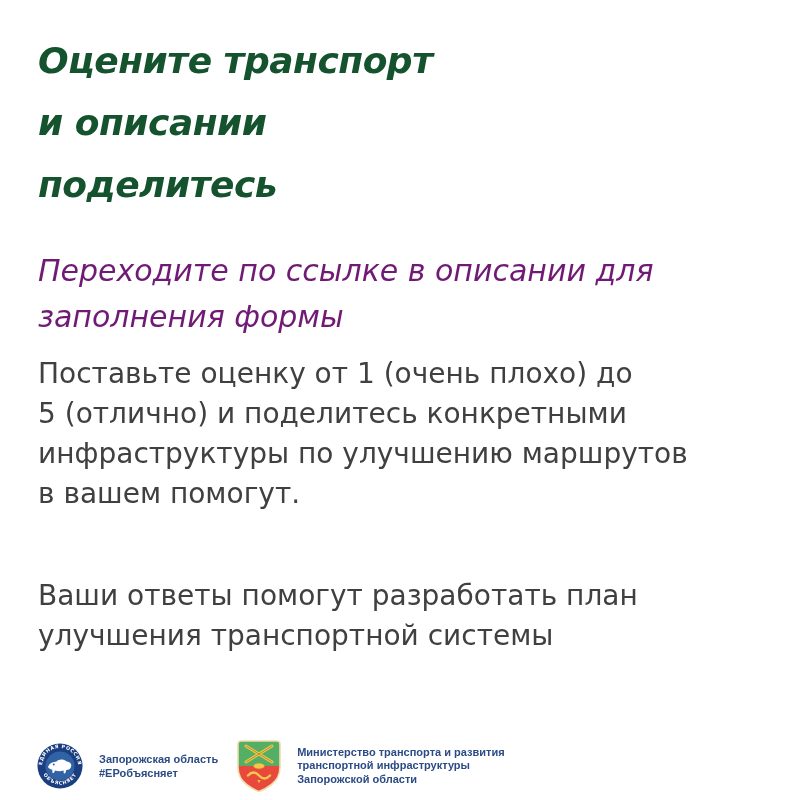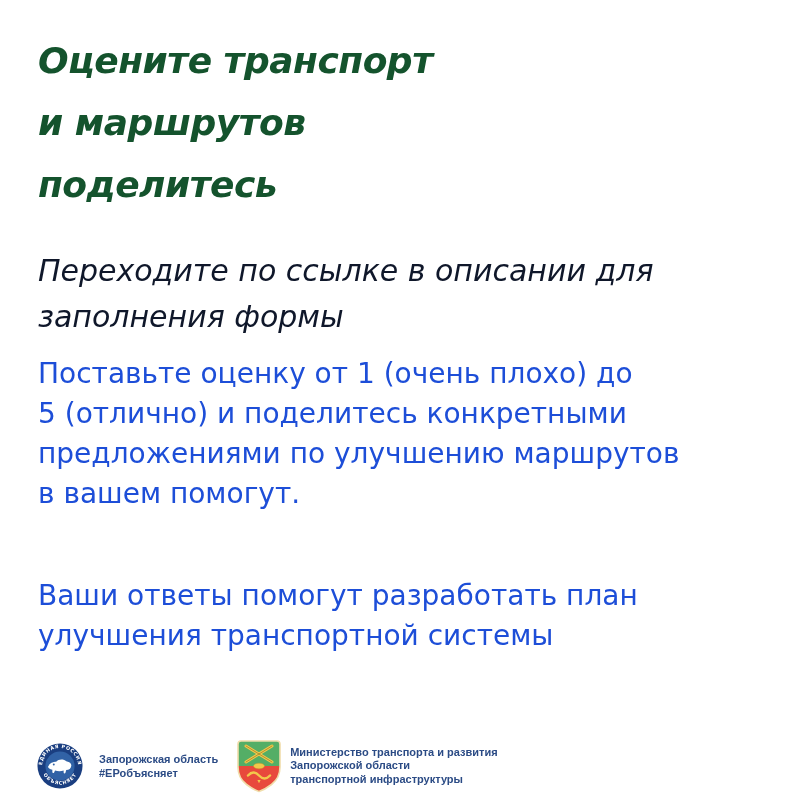--- a/index.html
+++ b/index.html
@@ -26,30 +26,30 @@
   }
   .page-title .line { display: block; }
   .subtitle {
     position: absolute;
     left: 38px;
     top: 248px;
     right: 30px;
     font-size: 30px;
     line-height: 46px;
     font-style: italic;
-    color: #0f172a;
+    color: #701a75;
   }
   .subtitle .line { display: block; }
   .para {
     position: absolute;
     left: 38px;
     right: 32px;
     font-size: 28px;
     line-height: 40px;
-    color: #1d4ed8;
+    color: #404040;
   }
   .para .line { display: block; }
   .para-1 { top: 354px; }
   .para-2 { top: 554px; margin-top: 22px; }
   .footer {
     position: absolute;
     left: 37px;
     top: 737px;
     height: 58px;
     display: flex;
@@ -61,42 +61,42 @@
   .coat-of-arms { width: 46px; height: 54px; flex: 0 0 auto; }
   .footer-label {
     margin-left: 16px;
     font-family: "Liberation Sans", sans-serif;
     font-size: 11px;
     line-height: 14px;
     font-weight: bold;
     color: #2b4b85;
   }
   .footer-label .line { display: block; }
-  .ministry-label { margin-left: 8px; line-height: 13.5px; }
+  .ministry-label { margin-left: 15px; line-height: 13.5px; }
 </style>
 </head>
 <body>
 
 <div class="poster">
 
   <h1 class="page-title">
     <span class="line">Оцените транспорт</span>
-    <span class="line">и маршрутов</span>
+    <span class="line">и описании</span>
     <span class="line">поделитесь</span>
   </h1>
 
   <div class="subtitle">
     <span class="line">Переходите по ссылке в описании для</span>
     <span class="line">заполнения формы</span>
   </div>
 
   <div class="para para-1">
     <span class="line">Поставьте оценку от 1 (очень плохо) до</span>
     <span class="line">5 (отлично) и поделитесь конкретными</span>
-    <span class="line">предложениями по улучшению маршрутов</span>
+    <span class="line">инфраструктуры по улучшению маршрутов</span>
     <span class="line">в вашем помогут.</span>
   </div>
 
   <div class="para para-2">
     <span class="line">Ваши ответы помогут разработать план</span>
     <span class="line">улучшения транспортной системы</span>
   </div>
 
   <div class="footer">
 
@@ -139,19 +139,19 @@
           <line x1="10" y1="7" x2="36" y2="23" stroke="#8a6d1f" stroke-width="0.6" stroke-linecap="round"></line>
           <line x1="36" y1="7" x2="10" y2="23" stroke="#8a6d1f" stroke-width="0.6" stroke-linecap="round"></line>
           <ellipse cx="23" cy="27" rx="5.5" ry="2.8" fill="#f2c84b" stroke="#c79a2e" stroke-width="0.5"></ellipse>
           <path d="M12 36.5 Q17.5 30.5 23 36.5 Q28.5 42.5 34 36.5" fill="none" stroke="#f2c84b" stroke-width="2.4" stroke-linecap="round"></path>
           <path d="M21.4 41 L24.6 41 L23 44.2 Z" fill="#f2c84b"></path>
         </g>
         <use href="#shieldShape" fill="none" stroke="#f0ddaa" stroke-width="1.6"></use>
       </svg>
       <div class="footer-label ministry-label">
         <span class="line">Министерство транспорта и развития</span>
+        <span class="line">транспортной инфраструктуры</span>
         <span class="line">Запорожской области</span>
-        <span class="line">транспортной инфраструктуры</span>
       </div>
     </div>
 
   </div>
 </div>
 
 </body></html>

